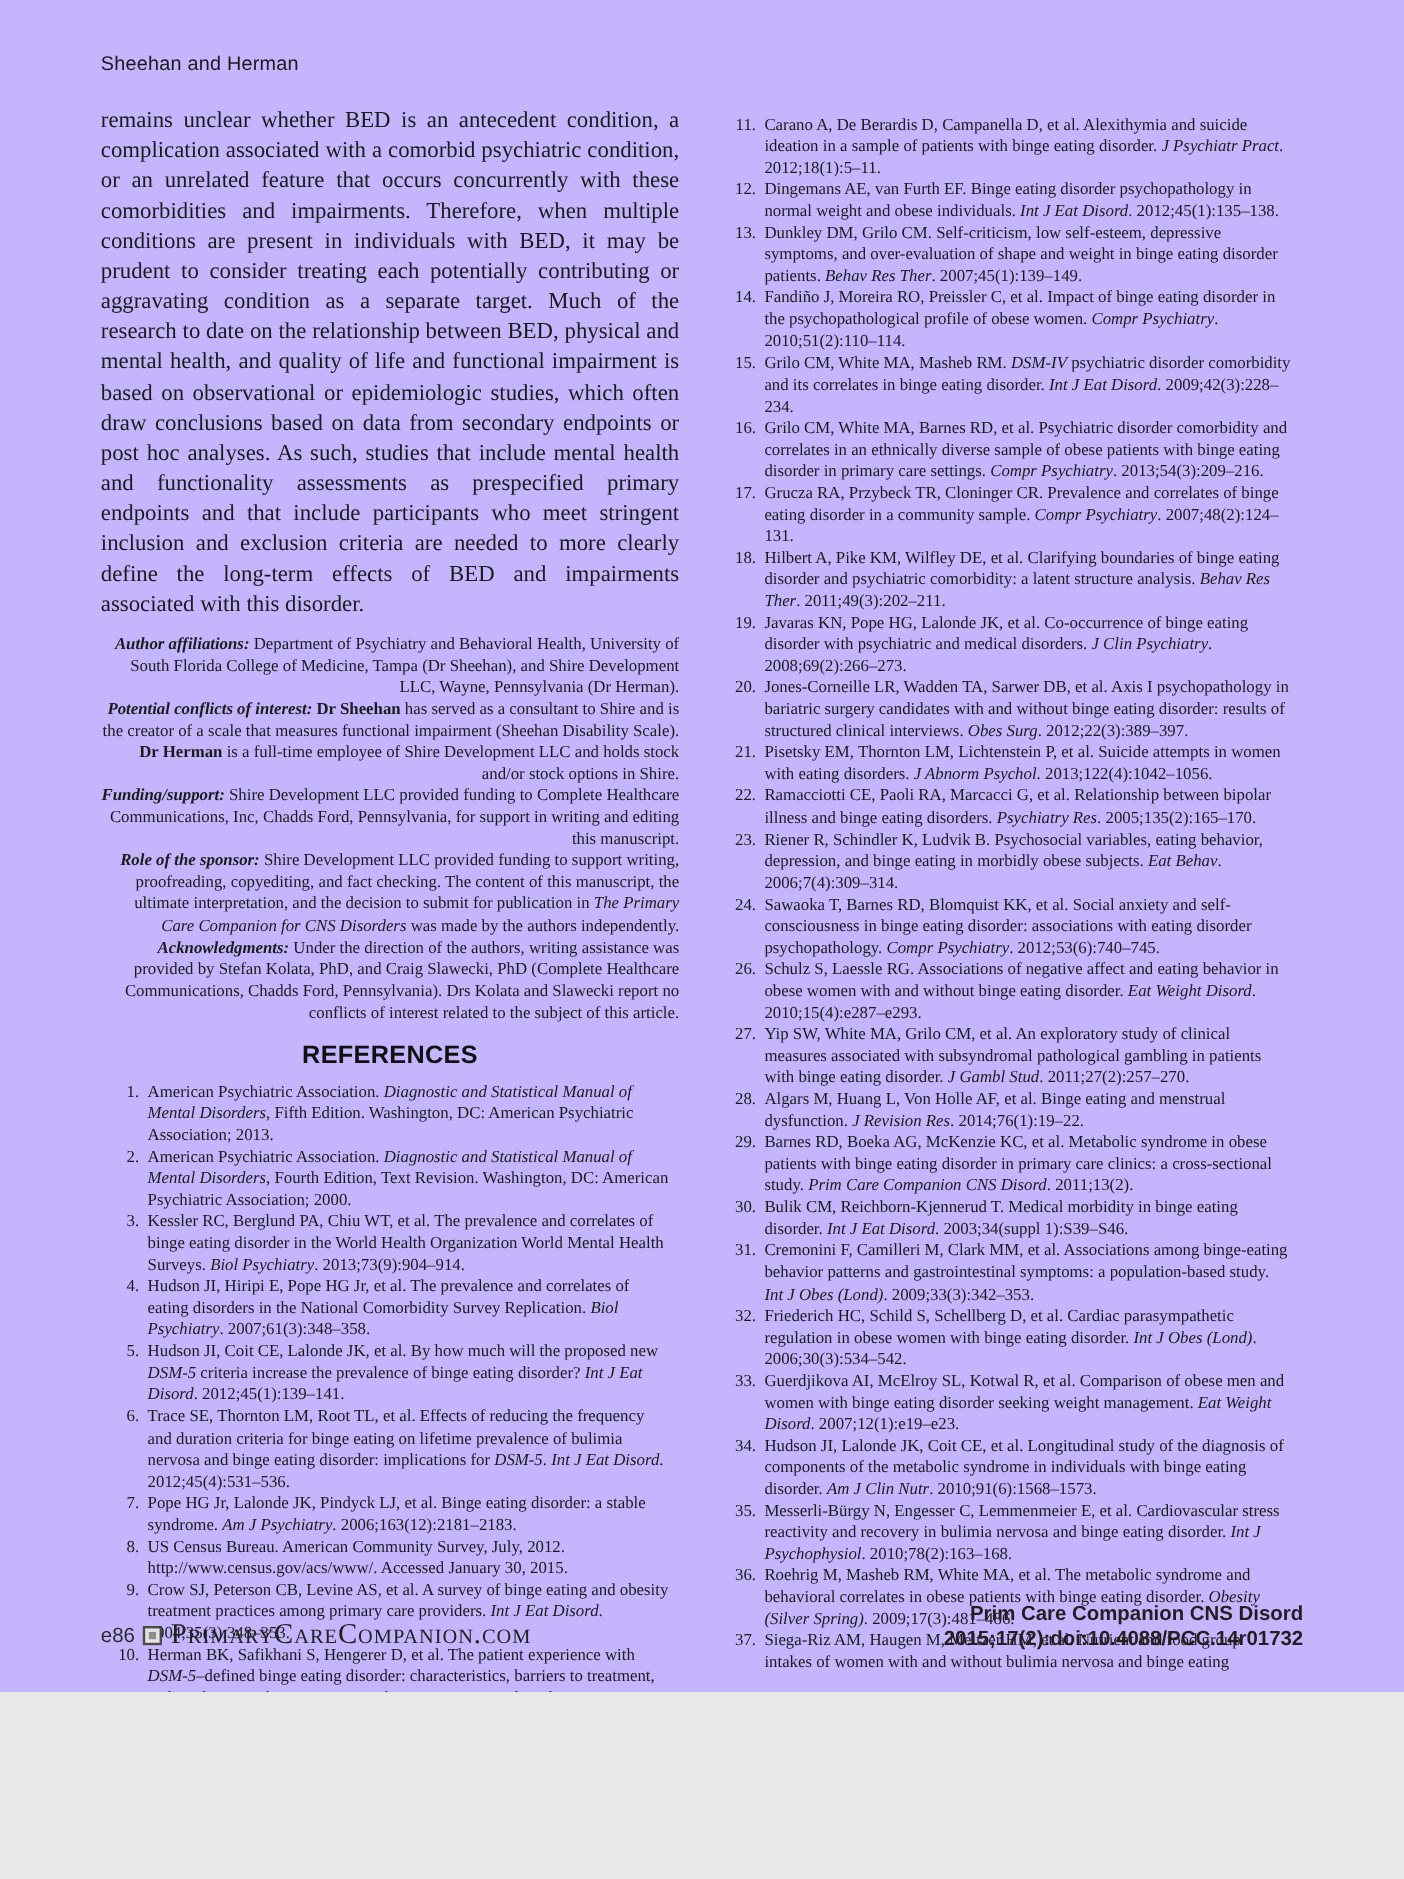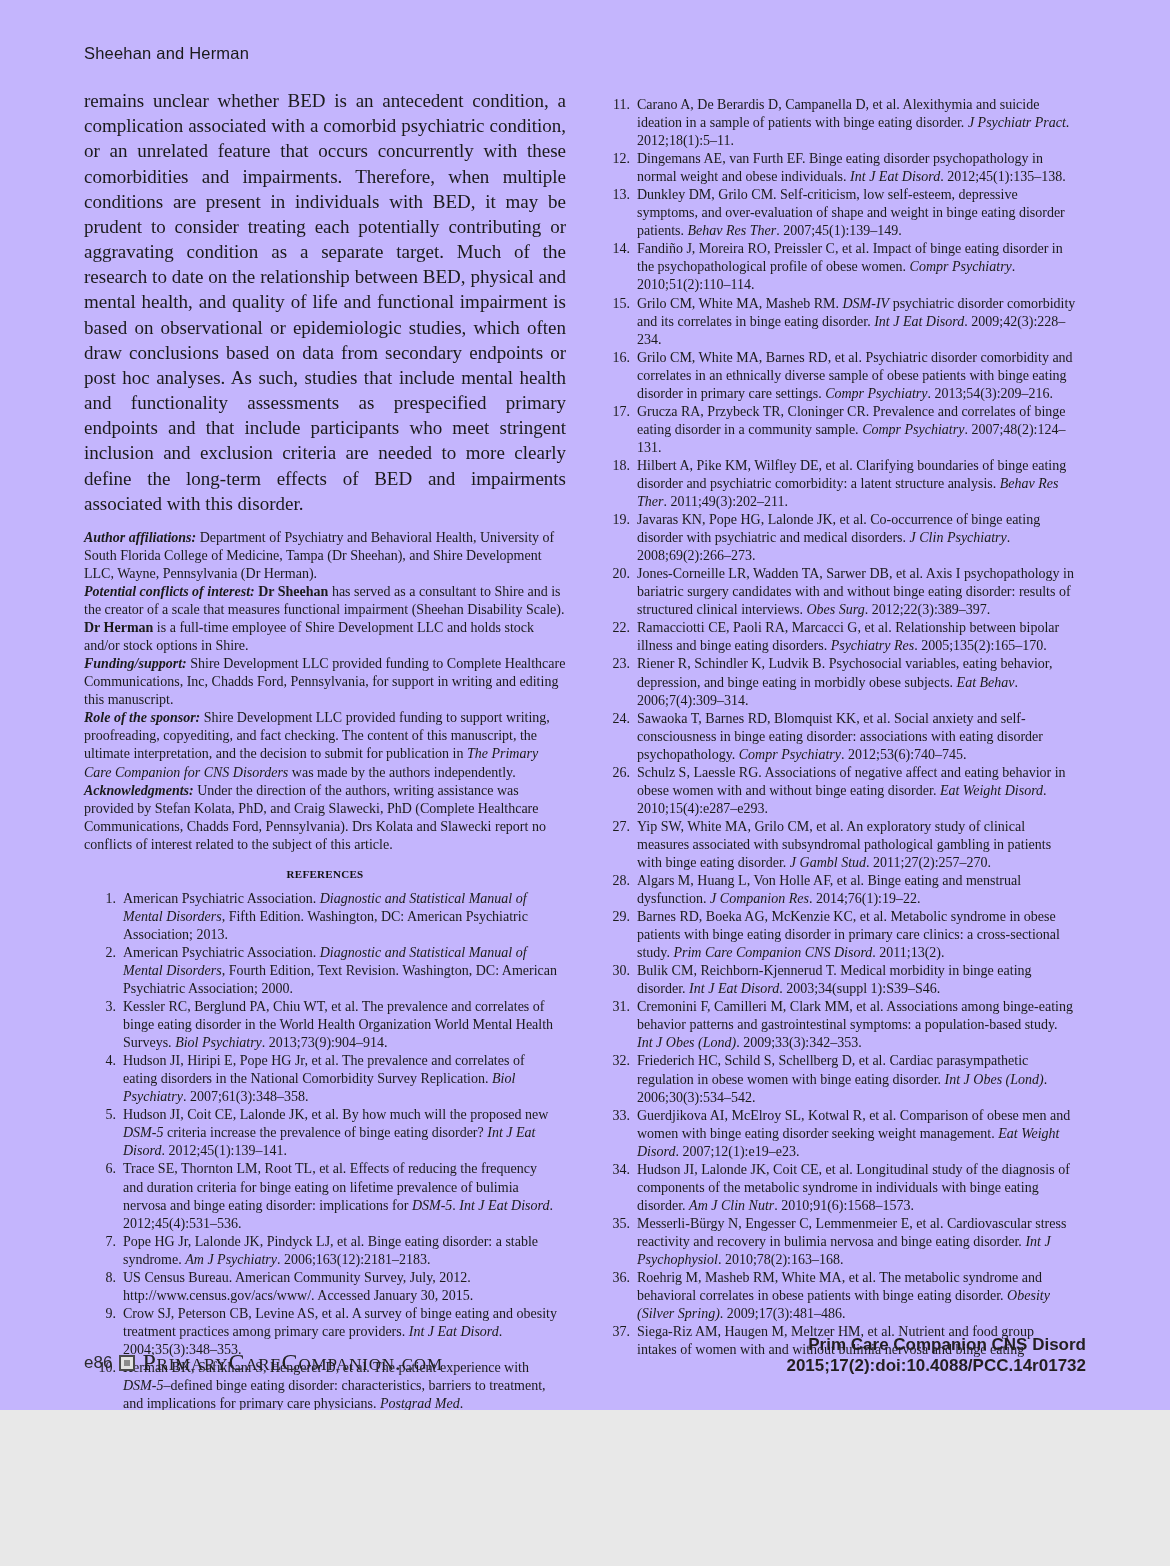--- a/index.html
+++ b/index.html
@@ -23,28 +23,28 @@
   }
   .col-left{width:482px;flex:none;}
   .col-right{width:486px;flex:none;}
   .body-text{
     margin:0 0 13px 0;
     font-size:19px;line-height:1.325;
     text-align:justify;
   }
   .notes{margin:0 0 14px 0;}
   .note{
-    margin:0;font-size:14px;line-height:1.29;text-align:left;
+    margin:0;font-size:14px;line-height:1.29;text-align:right;
   }
   .it{font-style:italic;}
   .bd{font-weight:bold;}
   .ref-heading{
     margin:8px 0 10px 0;
-    font-family:Liberation Serif, serif;
-    font-size:11px;font-weight:bold;letter-spacing:.3px;
+    font-family:Liberation Sans, sans-serif;
+    font-size:21px;font-weight:bold;letter-spacing:.3px;
     text-align:center;color:#111;
   }
   .ref-list{margin:8px;padding:0;}
   .ref-item{
     display:flex;align-items:flex-start;
     font-size:14px;line-height:1.29;
   }
   .ref-num{
     flex:none;width:24px;text-align:right;margin-right:7px;
   }
@@ -169,20 +169,24 @@
           </div>
           <div class="ref-item">
             <span class="ref-num">19.</span>
             <span class="ref-text"><span>Javaras KN, Pope HG, Lalonde JK, et al. Co-occurrence of binge eating disorder with psychiatric and medical disorders. </span><span class="it">J Clin Psychiatry</span><span>. 2008;69(2):266–273.</span></span>
           </div>
           <div class="ref-item">
             <span class="ref-num">20.</span>
             <span class="ref-text"><span>Jones-Corneille LR, Wadden TA, Sarwer DB, et al. Axis I psychopathology in bariatric surgery candidates with and without binge eating disorder: results of structured clinical interviews. </span><span class="it">Obes Surg</span><span>. 2012;22(3):389–397.</span></span>
           </div>
           <div class="ref-item">
+            <span class="ref-num">21.</span>
+            <span class="ref-text"><span>Pisetsky EM, Thornton LM, Lichtenstein P, et al. Suicide attempts in women with eating disorders. </span><span class="it">J Abnorm Psychol</span><span>. 2013;122(4):1042–1056.</span></span>
+          </div>
+          <div class="ref-item">
             <span class="ref-num">22.</span>
             <span class="ref-text"><span>Ramacciotti CE, Paoli RA, Marcacci G, et al. Relationship between bipolar illness and binge eating disorders. </span><span class="it">Psychiatry Res</span><span>. 2005;135(2):165–170.</span></span>
           </div>
           <div class="ref-item">
             <span class="ref-num">23.</span>
             <span class="ref-text"><span>Riener R, Schindler K, Ludvik B. Psychosocial variables, eating behavior, depression, and binge eating in morbidly obese subjects. </span><span class="it">Eat Behav</span><span>. 2006;7(4):309–314.</span></span>
           </div>
           <div class="ref-item">
             <span class="ref-num">24.</span>
             <span class="ref-text"><span>Sawaoka T, Barnes RD, Blomquist KK, et al. Social anxiety and self-consciousness in binge eating disorder: associations with eating disorder psychopathology. </span><span class="it">Compr Psychiatry</span><span>. 2012;53(6):740–745.</span></span>
@@ -190,21 +194,21 @@
           <div class="ref-item">
             <span class="ref-num">26.</span>
             <span class="ref-text"><span>Schulz S, Laessle RG. Associations of negative affect and eating behavior in obese women with and without binge eating disorder. </span><span class="it">Eat Weight Disord</span><span>. 2010;15(4):e287–e293.</span></span>
           </div>
           <div class="ref-item">
             <span class="ref-num">27.</span>
             <span class="ref-text"><span>Yip SW, White MA, Grilo CM, et al. An exploratory study of clinical measures associated with subsyndromal pathological gambling in patients with binge eating disorder. </span><span class="it">J Gambl Stud</span><span>. 2011;27(2):257–270.</span></span>
           </div>
           <div class="ref-item">
             <span class="ref-num">28.</span>
-            <span class="ref-text"><span>Algars M, Huang L, Von Holle AF, et al. Binge eating and menstrual dysfunction. </span><span class="it">J Companion Res</span><span>. 2014;76(1):19–22.</span></span>
+            <span class="ref-text"><span>Algars M, Huang L, Von Holle AF, et al. Binge eating and menstrual dysfunction. </span><span class="it">J Revision Res</span><span>. 2014;76(1):19–22.</span></span>
           </div>
           <div class="ref-item">
             <span class="ref-num">29.</span>
             <span class="ref-text"><span>Barnes RD, Boeka AG, McKenzie KC, et al. Metabolic syndrome in obese patients with binge eating disorder in primary care clinics: a cross-sectional study. </span><span class="it">Prim Care Companion CNS Disord</span><span>. 2011;13(2).</span></span>
           </div>
           <div class="ref-item">
             <span class="ref-num">30.</span>
             <span class="ref-text"><span>Bulik CM, Reichborn-Kjennerud T. Medical morbidity in binge eating disorder. </span><span class="it">Int J Eat Disord</span><span>. 2003;34(suppl 1):S39–S46.</span></span>
           </div>
           <div class="ref-item">

